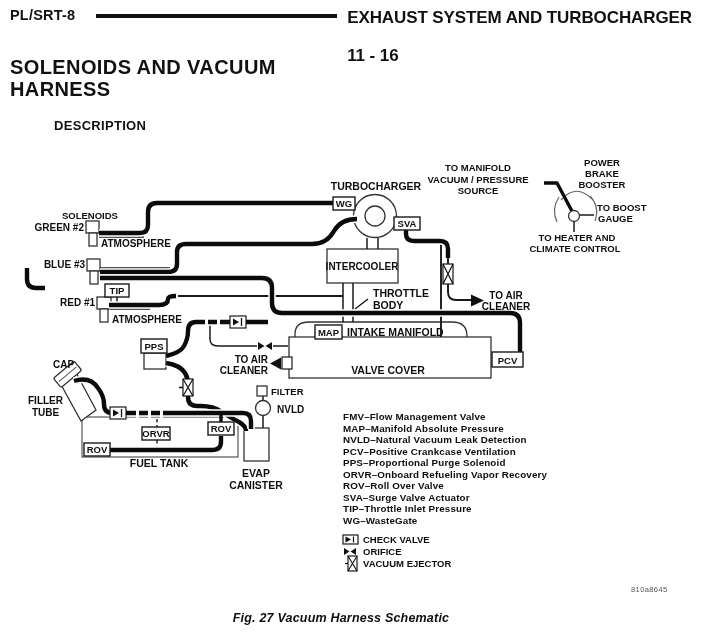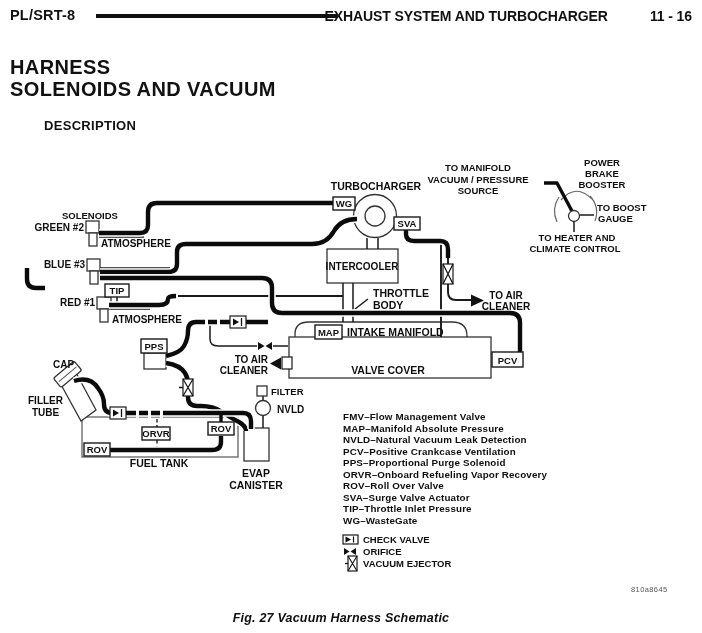--- a/index.html
+++ b/index.html
@@ -1,21 +1,21 @@
 <!DOCTYPE html>
 <html><head>
 <meta charset="utf-8">
 <style>
   html,body{margin:0;padding:0;background:#fff;}
   body{width:702px;height:633px;position:relative;font-family:"Liberation Sans",sans-serif;color:#111;overflow:hidden;}
   .hdr-model{position:absolute;left:10px;top:7px;font-size:14.5px;font-weight:bold;letter-spacing:.2px;}
   .hdr-line{position:absolute;left:96px;top:14px;width:241px;height:3.5px;background:#101010;}
-  .hdr-right{position:absolute;right:10px;top:8px;font-size:14px;font-weight:bold;letter-spacing:-.1px;display:flex;gap:42px;}
+  .hdr-right{position:absolute;right:10px;top:8px;font-size:17px;font-weight:bold;letter-spacing:-.1px;display:flex;gap:18px;flex-direction:column;}
   .title{position:absolute;left:10px;top:56px;font-size:20px;font-weight:bold;line-height:22px;letter-spacing:.4px;}
-  .descr{position:absolute;left:0;top:118px;font-size:13px;font-weight:bold;letter-spacing:.3px;padding-left:44px;}
+  .descr{position:absolute;left:10px;top:118px;font-size:13px;font-weight:bold;letter-spacing:.3px;padding-left:44px;}
   svg text{font-family:"Liberation Sans",sans-serif;font-weight:bold;fill:#0e0e0e;}
   .f9{font-size:9.5px;}
   .f10{font-size:10px;}
   .f105{font-size:10.5px;}
   .lg{font-size:9.8px;letter-spacing:.15px;}
   .cap{font-size:12.5px;font-style:italic;letter-spacing:.2px;}
   .code{font-size:7.5px;font-weight:normal;fill:#555;letter-spacing:.4px;}
   .st{stroke:#333;stroke-width:1.3;fill:#fff;}
   .stg{stroke:#666;stroke-width:1.2;fill:none;}
   .tl{stroke:#1a1a1a;stroke-width:1.5;fill:none;}
@@ -32,22 +32,22 @@
 </head>
 <body>
 
 <div class="hdr-model">PL/SRT-8</div>
 <div class="hdr-line"></div>
 <div class="hdr-right">
   <span>EXHAUST SYSTEM AND TURBOCHARGER</span>
   <span>11 - 16</span>
 </div>
 <div class="title">
+  <div>SOLENOIDS AND VACUUM</div>
   <div>HARNESS</div>
-  <div>SOLENOIDS AND VACUUM</div>
 </div>
 <div class="descr">DESCRIPTION</div>
 
 <svg width="702" height="633" viewBox="0 0 702 633" style="position:absolute;left:0;top:0;">
   <defs>
     <path id="h_wg" d="M333,203 H157 Q148,203 148,212 V225 Q148,233 140,233 H99"></path>
     <path id="h_sva_trunk" d="M357,219 Q341,219 334,231 Q327,244 312,244 H186 Q177,244 177,252 V264 Q177,272 168,272 H100"></path>
     <path id="h_blue_trunk" d="M100,278 H262 Q272,278 272,288 V303 Q272,313 282,313 H510 Q520,313 520,323 V352"></path>
     <path id="h_sva_elbow" d="M406,230 V234 Q406,241 414,241 H440 Q448,241 448,249 V258"></path>
     <path id="h_red" d="M109,305 H159 Q168,305 168,299 Q168,296 176,296"></path>

